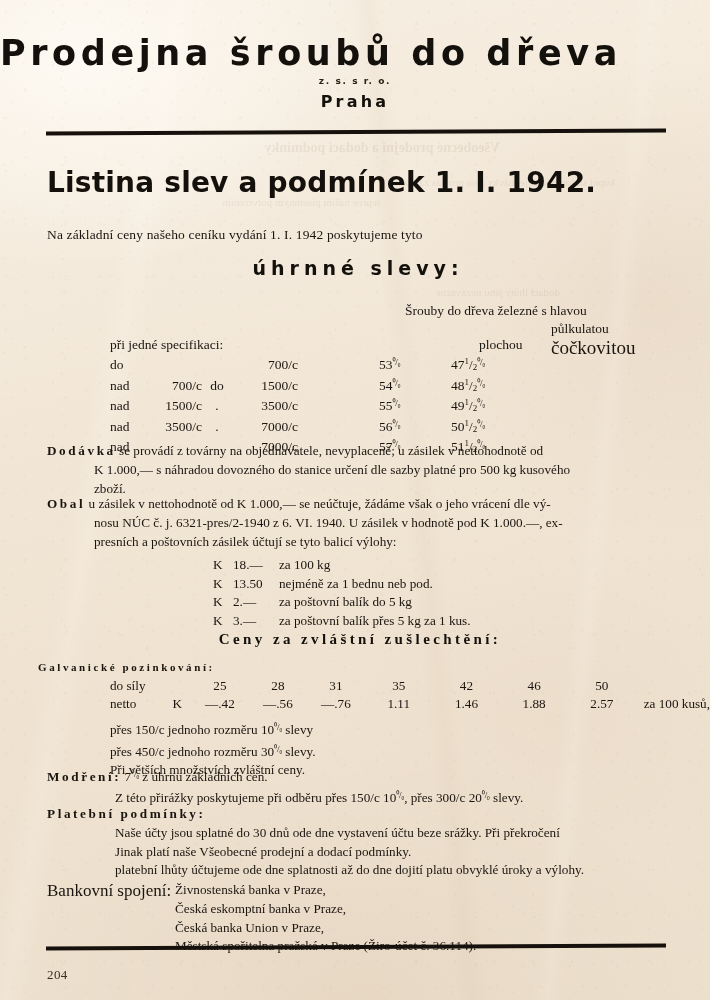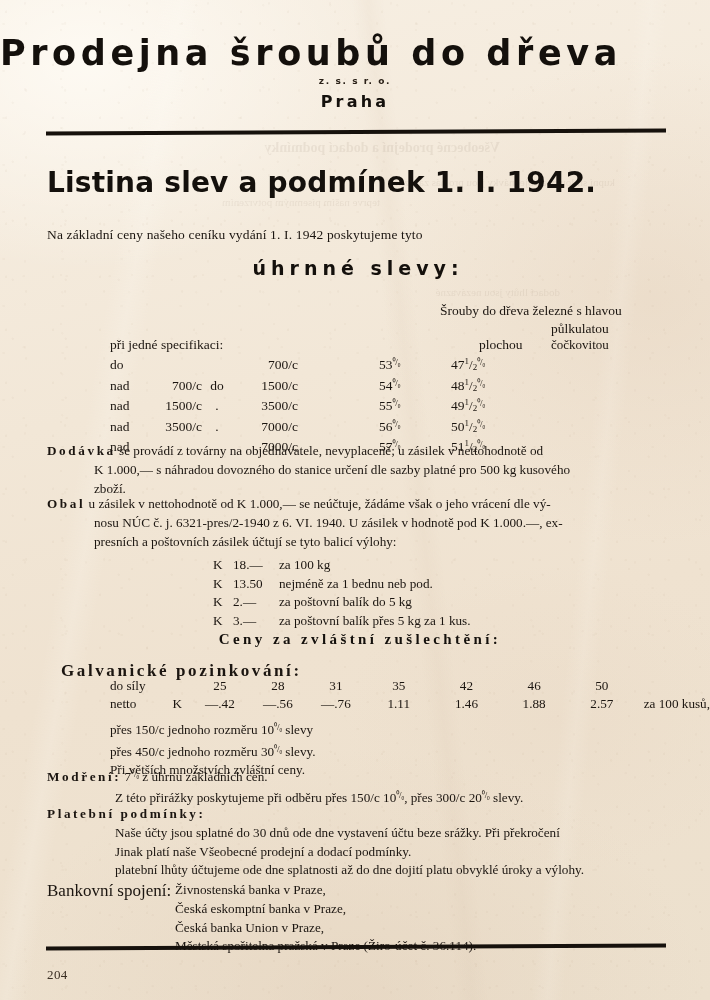--- a/index.html
+++ b/index.html
@@ -148,37 +148,37 @@
     text-align: center;
     font-size: 15px;
     letter-spacing: 3.4px;
     font-family: "Liberation Serif", serif;
     padding-left: 10px;
   }
 
   
   .tbl-head-main {
     position: absolute;
-    left: 440px; top: 303px;
+    left: 405px; top: 303px;
     font-size: 13.5px;
   }
   .tbl-head-sub2 {
     position: absolute;
     left: 551px; top: 321px;
     font-size: 13.5px;
   }
   .tbl-head-c1 {
     position: absolute;
     left: 479px; top: 337px;
     font-size: 13.5px;
   }
   .tbl-head-c2 {
     position: absolute;
     left: 551px; top: 337px;
-    font-size: 13px;
+    font-size: 19px;
   }
   .spec-label {
     position: absolute;
     left: 110px; top: 337px;
     font-size: 13.5px;
   }
   .disc-table {
     position: absolute;
     left: 110px; top: 355px;
     font-size: 13.5px;
@@ -220,24 +220,24 @@
     left: 213px; top: 556px;
     font-size: 13.2px;
     line-height: 18.6px;
   }
   .klist .kn { display: inline-block; width: 20px; }
   .klist .ka { display: inline-block; width: 46px; }
 
   
   .galv-term {
     position: absolute;
-    left: 61px; top: 661px;
-    font-family: "Liberation Serif", serif;
-    font-weight: 700;
-    font-size: 17px;
+    left: 38px; top: 661px;
+    font-family: "Liberation Serif", serif;
+    font-weight: 700;
+    font-size: 11px;
     letter-spacing: 2.6px;
   }
   .galv-table {
     position: absolute;
     left: 110px; top: 678px;
     font-size: 13.2px;
     border-collapse: collapse;
   }
   .galv-table td { padding: 0 0 2px 0; white-space: nowrap; vertical-align: baseline; }
   .g-lab { width: 56px; }

